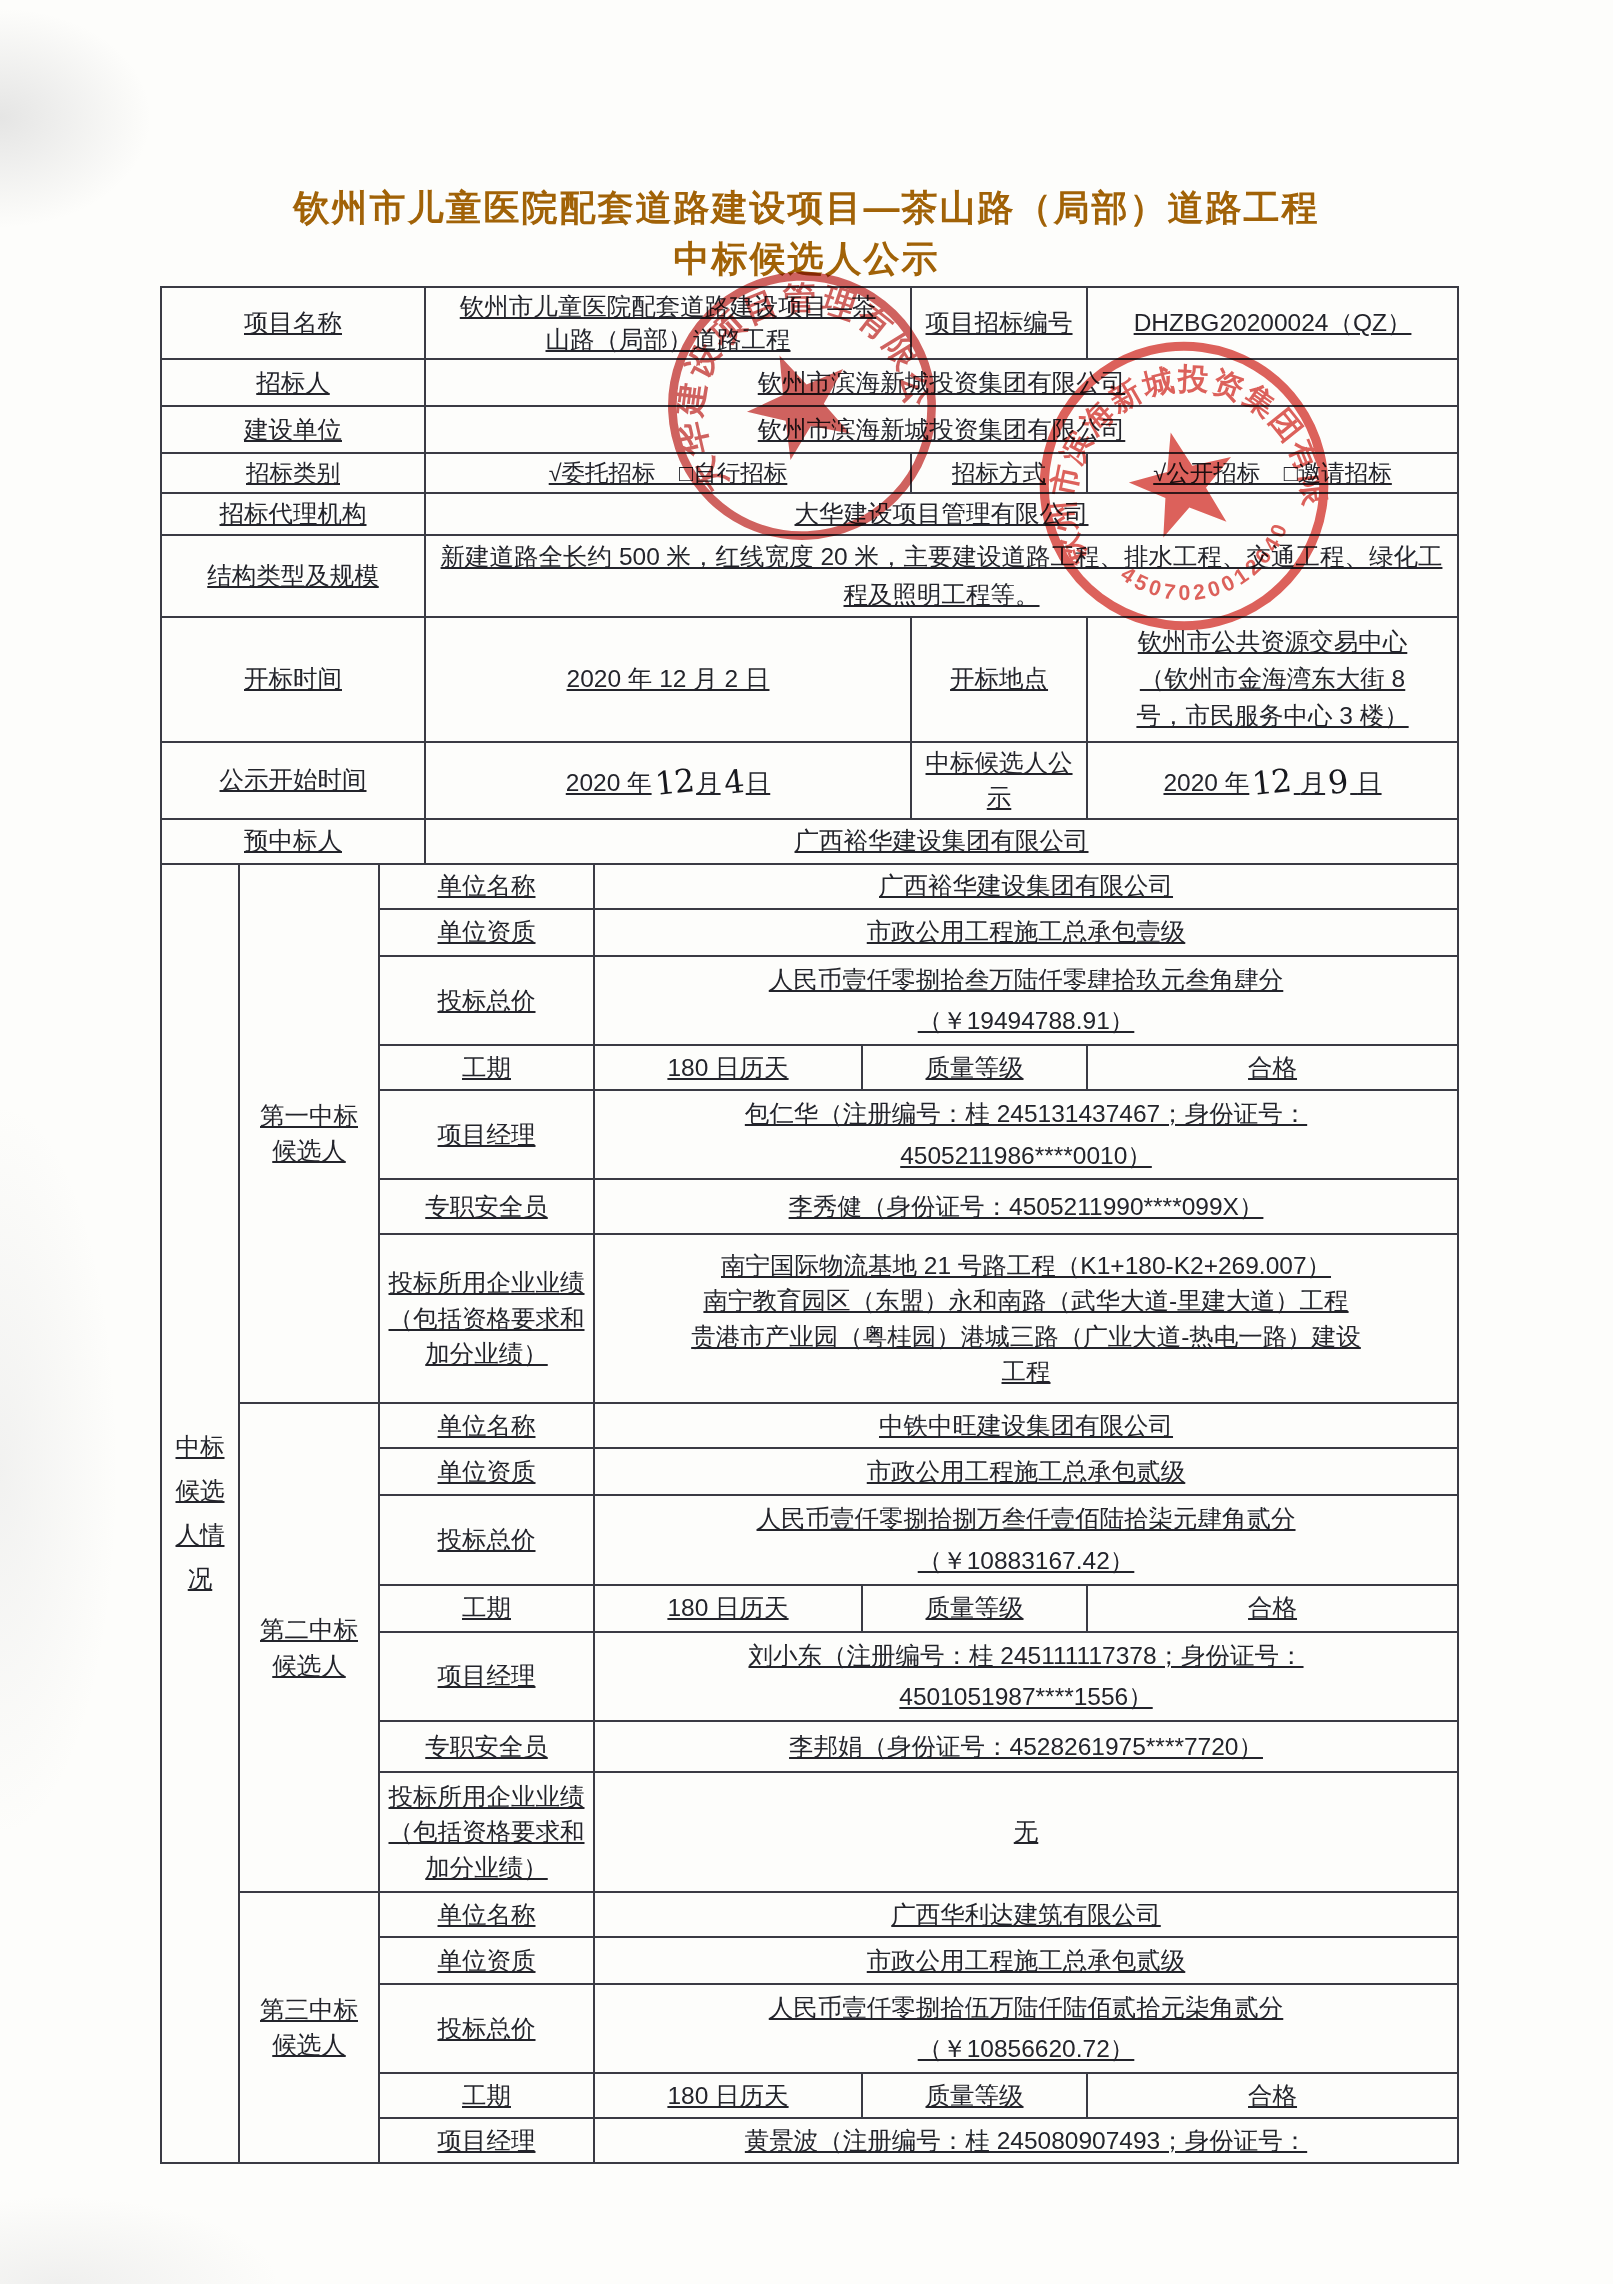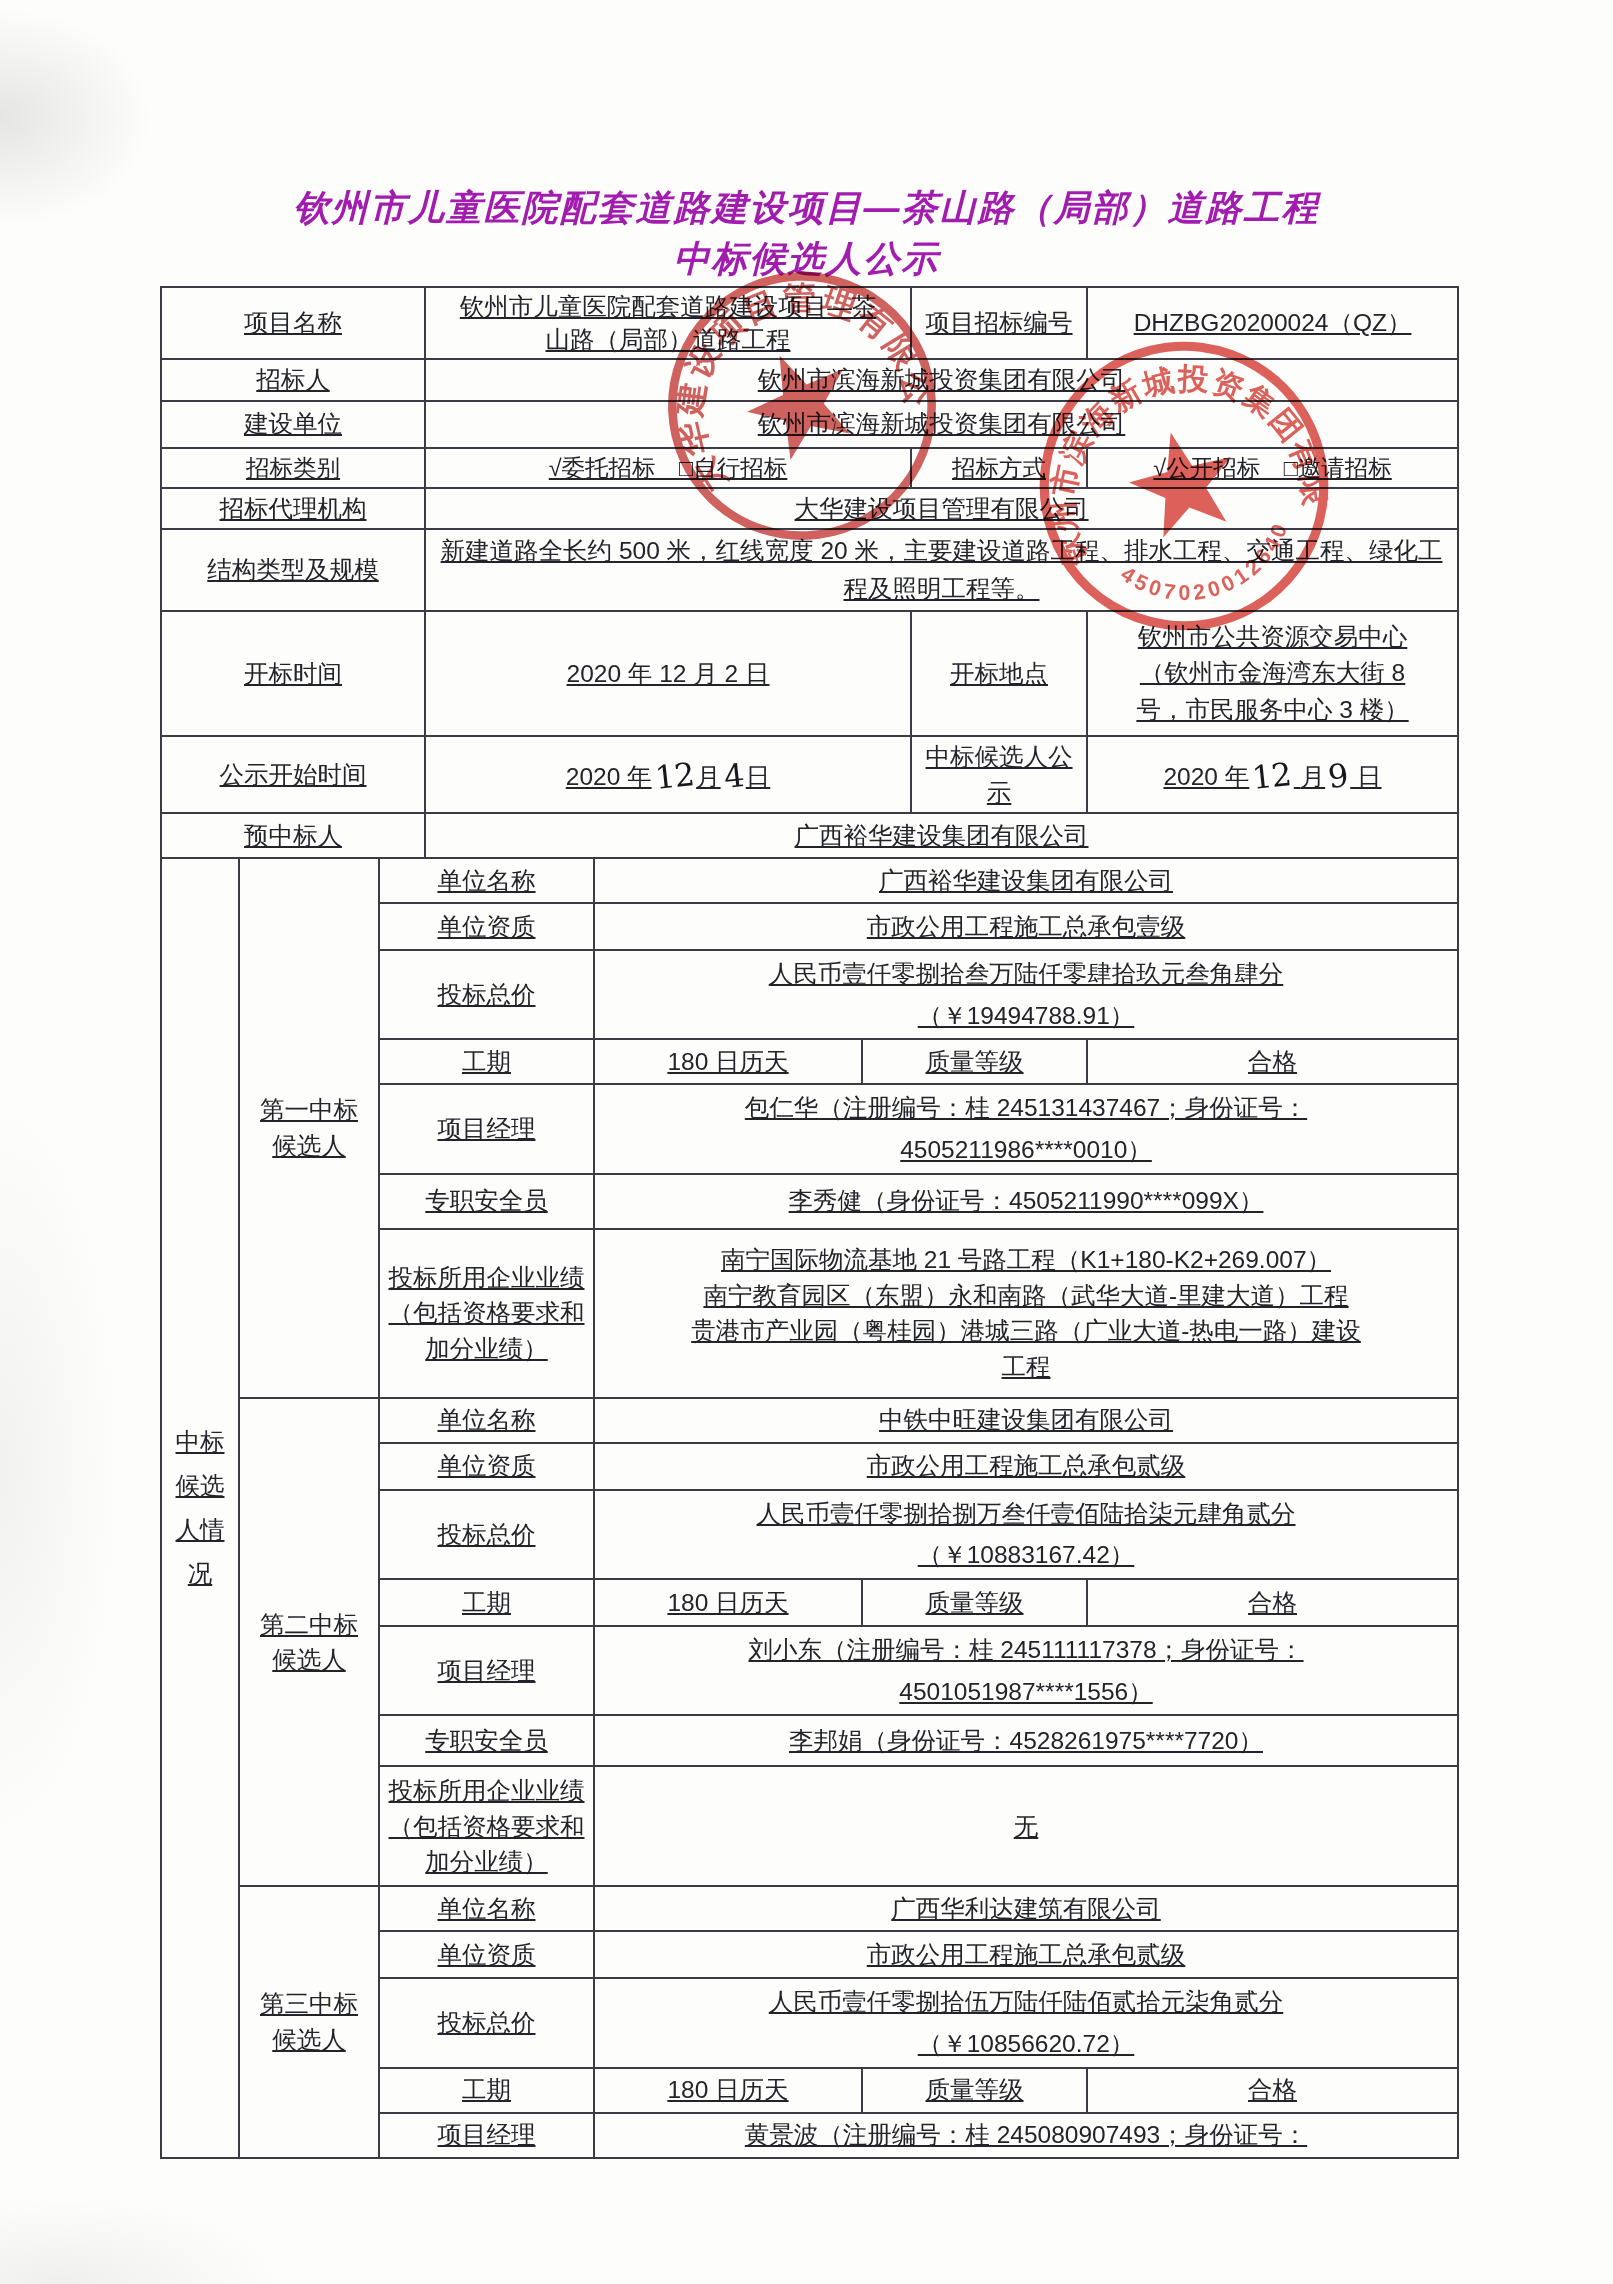--- a/index.html
+++ b/index.html
@@ -14,23 +14,22 @@
   
   #page::before{
     content:"";position:absolute;inset:0;pointer-events:none;
     background:
       radial-gradient(216px 157px at 0px 118px, rgba(120,120,125,.18), rgba(120,120,125,0) 70%),
       radial-gradient(157px 490px at 0px 1470px, rgba(140,140,145,.10), rgba(140,140,145,0) 75%),
       radial-gradient(294px 118px at 59px 2285px, rgba(140,140,145,.12), rgba(140,140,145,0) 75%);
   }
   .title{
     position:absolute;left:0;top:182px;width:100%;
-    text-align:center;font-weight:bold;font-size:36px;letter-spacing:2px;color:#a21caf;
+    text-align:center;font-weight:bold;font-size:36px;letter-spacing:2px;color:#a16207;
     line-height:51px;
-    font-style:italic;
   }
   table.doc{
     position:absolute;left:160px;top:286px;
     width:1298px;border-collapse:collapse;table-layout:fixed;
     font-size:24.5px;color:#23242b;text-decoration:underline;
   }
   table.doc td{
     border:2px solid #3a3b44;
     padding:2px 7.8px;
     vertical-align:middle;
@@ -79,21 +78,21 @@
 
     <tbody>
         <tr style="height:65px">
       <td colspan="3" class="lbl">项目名称</td>
       <td colspan="3" class="val" style="line-height:1.35">钦州市儿童医院配套道路建设项目—茶
 山路（局部）道路工程</td>
       <td colspan="2" class="lbl">项目招标编号</td>
       <td class="cval">DHZBG20200024（QZ）</td>
     </tr>
 
-    <tr style="height:41px">
+    <tr style="height:47px">
       <td colspan="3" class="lbl">招标人</td>
       <td colspan="6" class="val">钦州市滨海新城投资集团有限公司</td>
     </tr>
 
     <tr style="height:47px">
       <td colspan="3" class="lbl">建设单位</td>
       <td colspan="6" class="val">钦州市滨海新城投资集团有限公司</td>
     </tr>
 
     <tr style="height:39px;font-size:23.5px">

